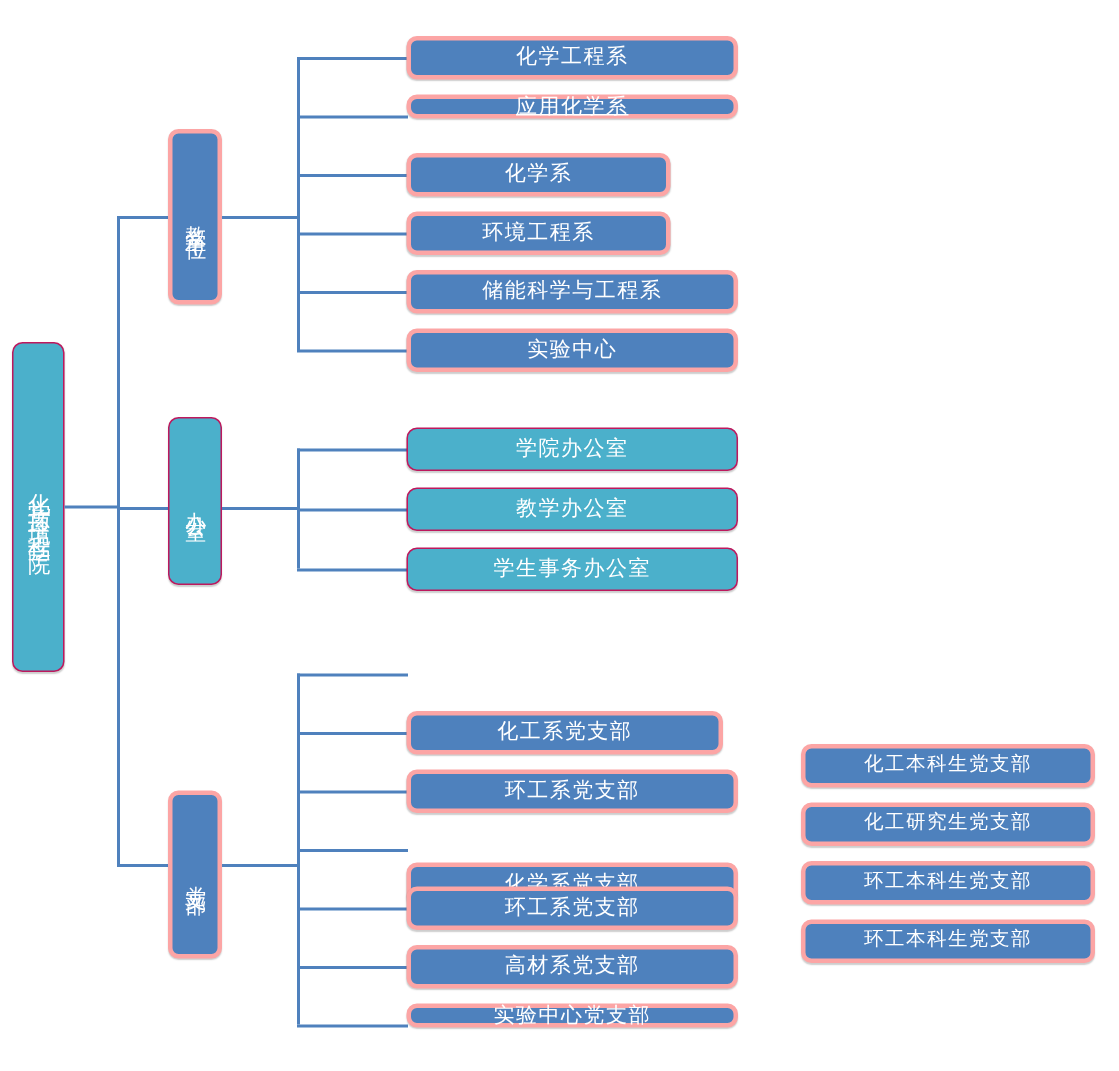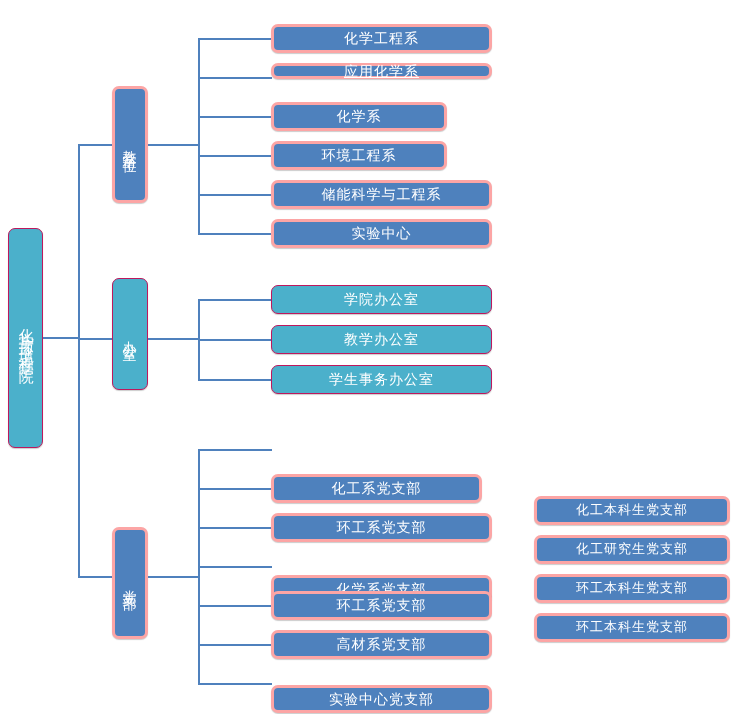--- a/index.html
+++ b/index.html
@@ -188,21 +188,21 @@
   <div class="node blue leaf" style="left:271px; top:591px; width:221px; height:29px;">
     <span>环工系党支部</span>
   </div>
 
   <div class="line line-h" style="left:198px; top:644px; width:74px;"></div>
   <div class="node blue leaf" style="left:271px; top:630px; width:221px; height:29px;">
     <span>高材系党支部</span>
   </div>
 
   <div class="line line-h" style="left:198px; top:683px; width:74px;"></div>
-  <div class="node blue leaf" style="left:271px; top:669px; width:221px; height:28px;margin-top:16px;">
+  <div class="node blue leaf" style="left:271px; top:669px; width:221px; height:16px;">
     <span>实验中心党支部</span>
   </div>
 
   <div class="node blue side" style="left:534px; top:496px; width:196px; height:29px;">
     <span>化工本科生党支部</span>
   </div>
 
   <div class="node blue side" style="left:534px; top:535px; width:196px; height:29px;">
     <span>化工研究生党支部</span>
   </div>

